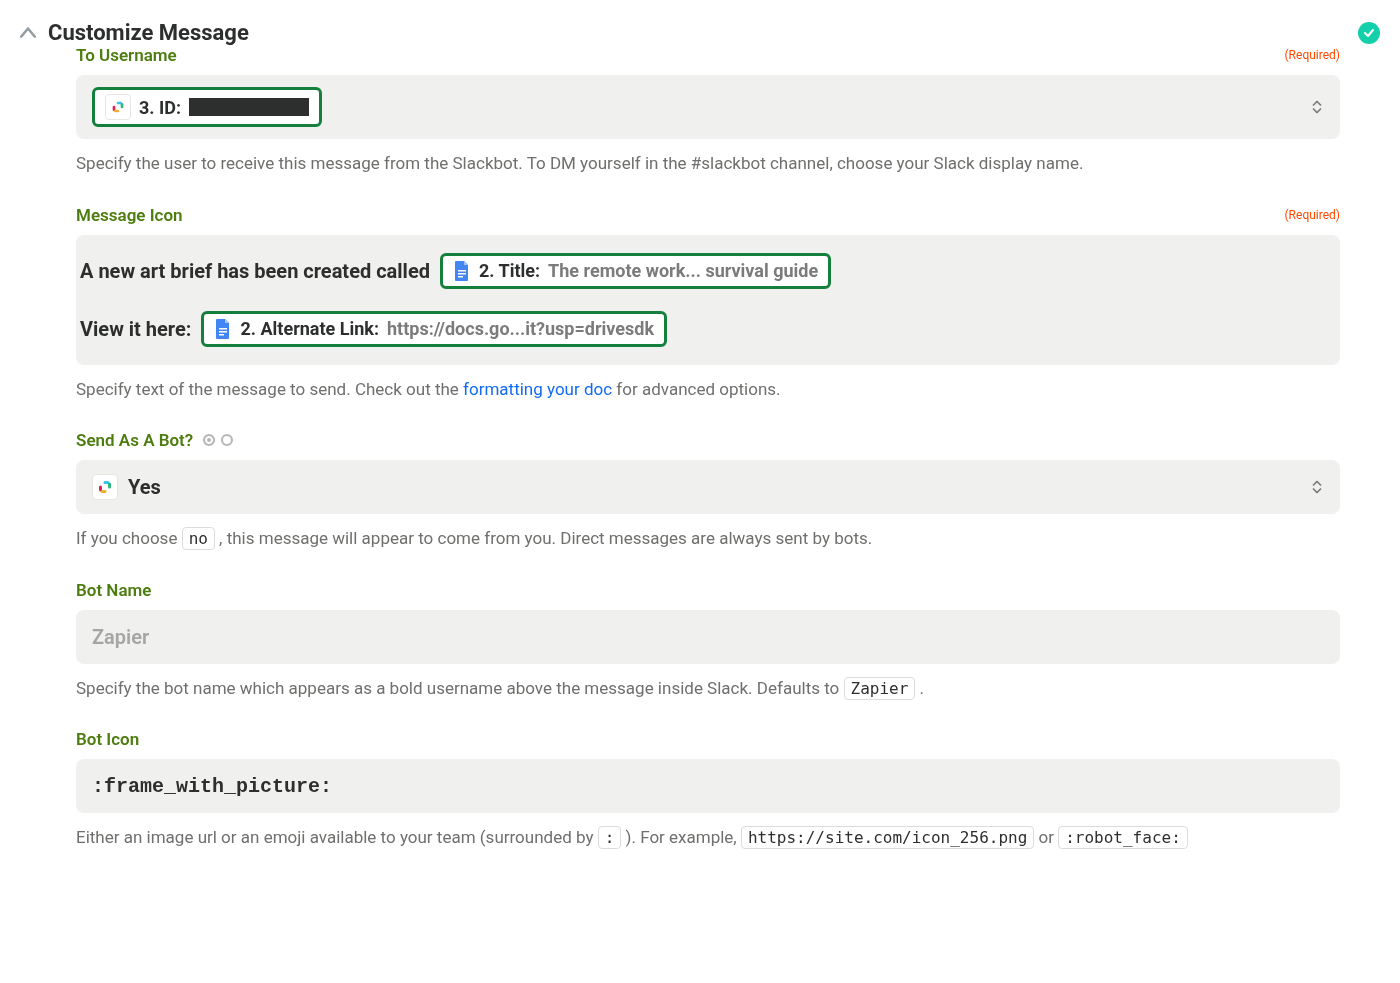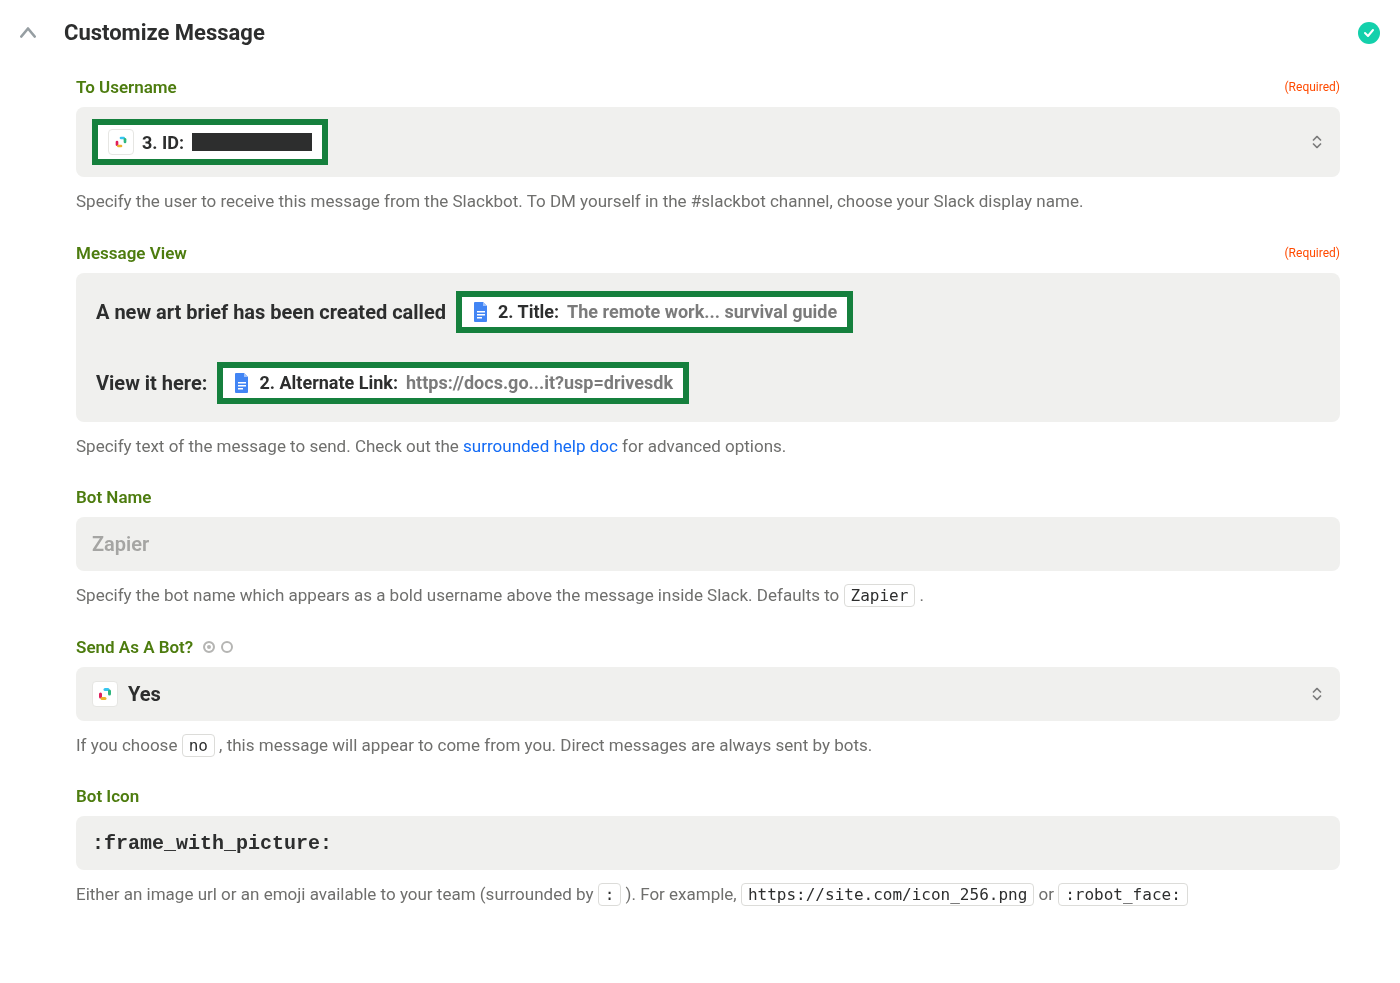--- a/index.html
+++ b/index.html
@@ -5,22 +5,21 @@
     * { margin: 0; padding: 0; box-sizing: border-box; }
     body {
       font-family: -apple-system, BlinkMacSystemFont, "Segoe UI", Roboto, Helvetica, Arial, sans-serif;
       background: #fff;
       color: #2d2e2e;
       padding: 20px 20px 40px 20px;
     }
     .section-header {
       display: flex;
       align-items: center;
-      gap: 28px;
-      margin-bottom: 32px;
+      gap: 12px;
     }
     .collapse-icon {
       color: #969ea2;
       font-size: 16px;
       cursor: pointer;
     }
     .section-title {
       font-size: 22px;
       font-weight: 700;
       color: #2d2e2e;
@@ -59,39 +58,39 @@
       padding: 12px 16px;
       display: flex;
       align-items: center;
       gap: 10px;
       min-height: 54px;
       position: relative;
     }
     .field-input.multiline {
       flex-direction: column;
       align-items: stretch;
-      gap: 29px;
-      padding: 18px 20px;
+      gap: 22px;
+      padding: 18px 4px;
     }
     .dropdown-caret {
       position: absolute;
       right: 18px;
       top: 50%;
       transform: translateY(-50%);
       display: flex;
       flex-direction: column;
       gap: 1px;
       color: #7b7b7b;
       user-select: none;
     }
     .dropdown-caret svg { width: 10px; height: 6px; }
     .pill {
       background: #fff;
-      border: 6px solid #15803d;
-      border-radius: 0;
+      border: 3px solid #15803d;
+      border-radius: 6px;
       padding: 4px 10px;
       display: inline-flex;
       align-items: center;
       gap: 8px;
       font-size: 18px;
     }
     .pill .pill-prefix { font-weight: 700; color: #2d2e2e; }
     .pill .pill-value { color: #7b7b7b; }
     .redacted {
       display: inline-block;
@@ -204,21 +203,21 @@
         <svg viewBox="0 0 10 6">
             <path d="M1 1 L5 5 L9 1" stroke="#7b7b7b" stroke-width="1.6" fill="none"></path>
           </svg>
       </span>
     </div>
     <p class="help-text">Specify the user to receive this message from the Slackbot. To DM yourself in the #slackbot channel, choose your Slack display name.</p>
   </div>
 
   <div class="field">
     <div class="field-label-row">
-      <span class="field-label">Message View</span>
+      <span class="field-label">Message Icon</span>
       <span class="required-tag">(Required)</span>
     </div>
     <div class="field-input multiline">
       <div class="msg-line">
         <span>A new art brief has been created called</span>
         <span class="pill">
           <span class="doc-icon">
             <svg viewBox="0 0 18 22" width="18" height="22">
               <path d="M3 1 h8 l4 4 v15 a1 1 0 0 1 -1 1 H3 a1 1 0 0 1 -1 -1 V2 a1 1 0 0 1 1 -1 z" fill="#4285f4"></path>
               <path d="M11 1 l4 4 h-4 z" fill="#a1c2fa"></path>
@@ -242,33 +241,21 @@
               <rect x="5" y="13" width="8" height="1.5" fill="#fff"></rect>
               <rect x="5" y="16" width="5" height="1.5" fill="#fff"></rect>
             </svg>
           </span>
           <span class="pill-prefix">2. Alternate Link:</span>
           <span class="pill-value">https://docs.go...it?usp=drivesdk</span>
         </span>
       </div>
     </div>
     <p class="help-text">
-      <span>Specify text of the message to send. Check out the </span><a href="#">surrounded help doc</a><span> for advanced options.</span>
-    </p>
-  </div>
-
-  <div class="field">
-    <div class="field-label-row">
-      <span class="field-label">Bot Name</span>
-    </div>
-    <div class="field-input">
-      <span class="placeholder-text">Zapier</span>
-    </div>
-    <p class="help-text">
-      <span>Specify the bot name which appears as a bold username above the message inside Slack. Defaults to </span><code>Zapier</code><span> .</span>
+      <span>Specify text of the message to send. Check out the </span><a href="#">formatting your doc</a><span> for advanced options.</span>
     </p>
   </div>
 
   <div class="field">
     <div class="field-label-row">
       <span class="field-label">
         <span>Send As A Bot?</span>
         <span class="radio-dots">
           <span class="radio-dot filled"></span>
           <span class="radio-dot"></span>
@@ -294,20 +281,32 @@
           </svg>
       </span>
     </div>
     <p class="help-text">
       <span>If you choose </span><code>no</code><span> , this message will appear to come from you. Direct messages are always sent by bots.</span>
     </p>
   </div>
 
   <div class="field">
     <div class="field-label-row">
+      <span class="field-label">Bot Name</span>
+    </div>
+    <div class="field-input">
+      <span class="placeholder-text">Zapier</span>
+    </div>
+    <p class="help-text">
+      <span>Specify the bot name which appears as a bold username above the message inside Slack. Defaults to </span><code>Zapier</code><span> .</span>
+    </p>
+  </div>
+
+  <div class="field">
+    <div class="field-label-row">
       <span class="field-label">Bot Icon</span>
     </div>
     <div class="field-input">
       <span class="bot-icon-text">:frame_with_picture:</span>
     </div>
     <p class="help-text">
       <span>Either an image url or an emoji available to your team (surrounded by </span><code>:</code><span> ). For example, </span><code>https://site.com/icon_256.png</code><span> or </span><code>:robot_face:</code>
     </p>
   </div>
 

